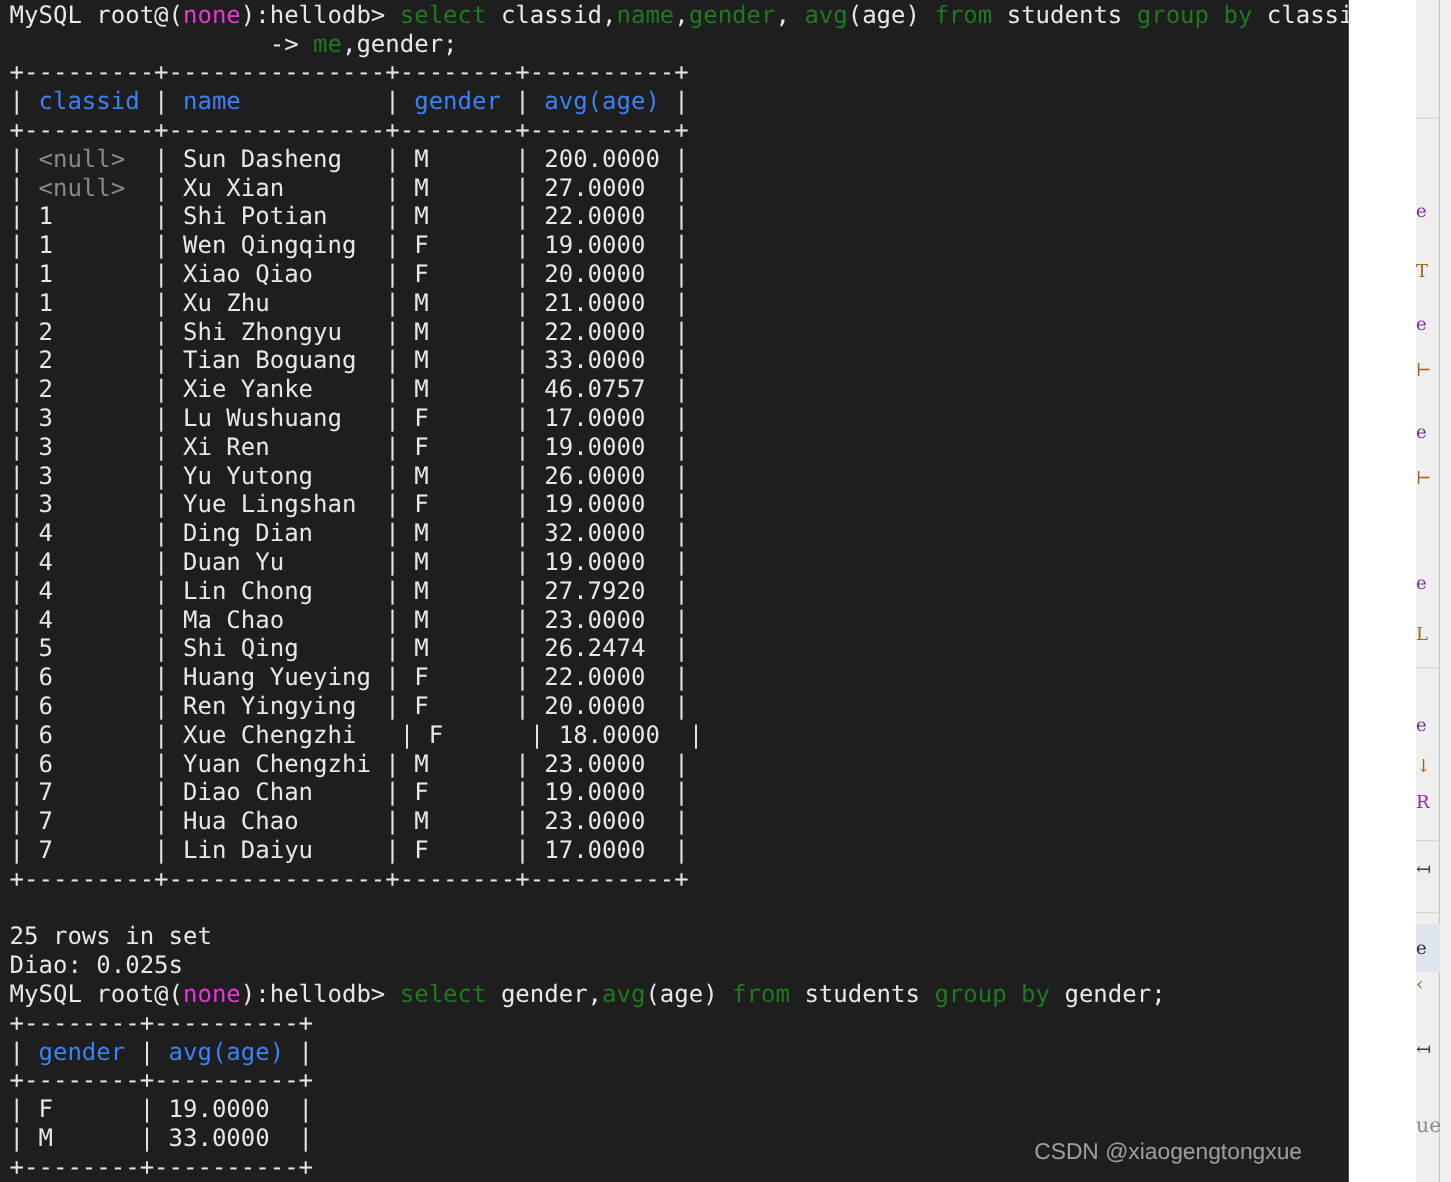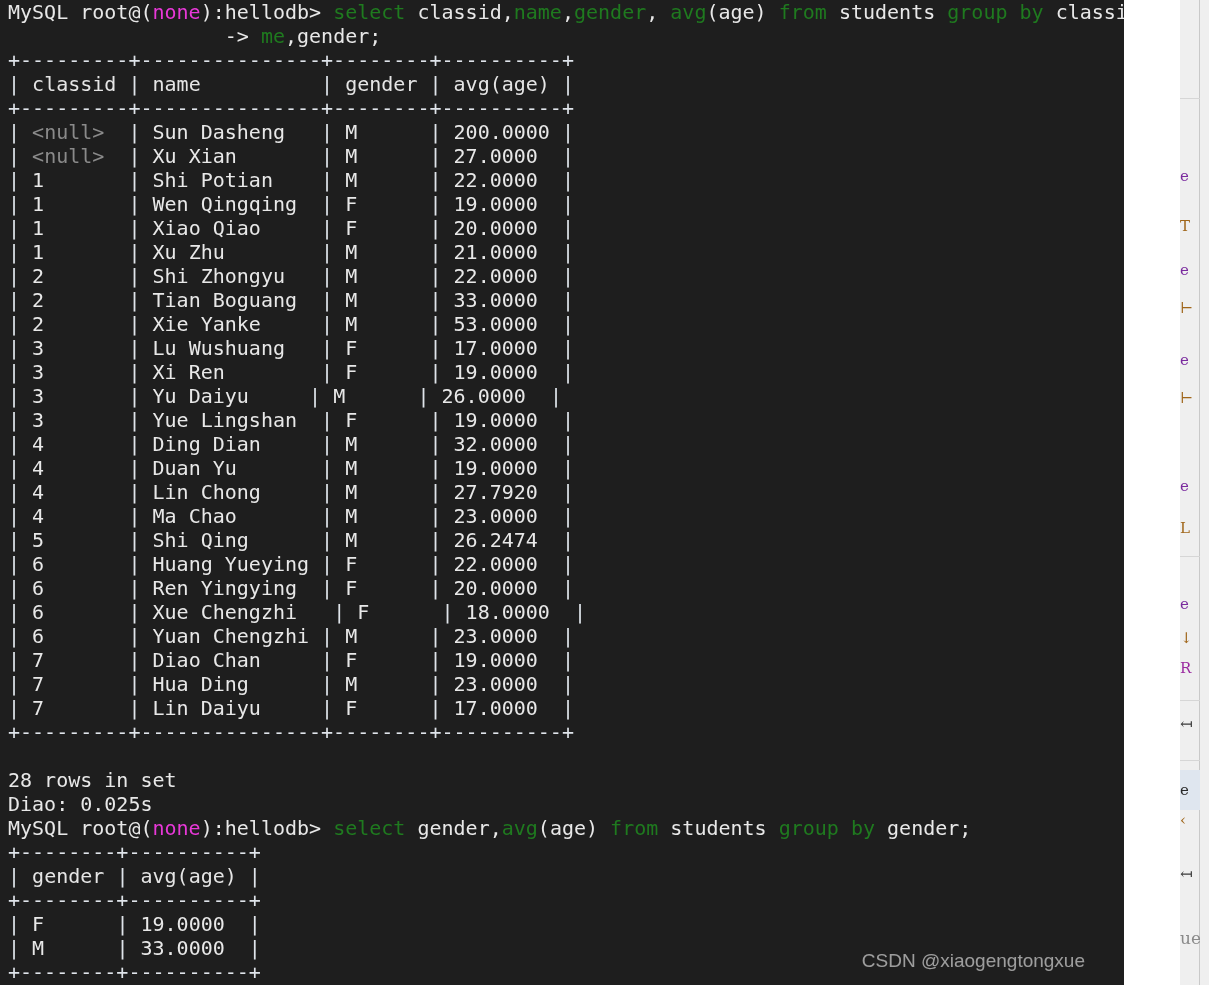--- a/index.html
+++ b/index.html
@@ -83,21 +83,21 @@
     font-size: 20px;
     white-space: pre;
     color: #e8e8e8;
     letter-spacing: 0px;
   }
 
   
   .w   { color: #e8e8e8; }              
   .kw  { color: #1f7a1f; }              
   .mag { color: #e838d8; }              
-  .hdr { color: #e5e5e5; }              
+  .hdr { color: #3b82f6; }              
   .bdr { color: #dfe4ea; }              
   .nul { color: #8a8a8a; margin-top: 12px; }              
   .val { color: #e8e8e8; }              
 
   
   .watermark {
     position: absolute;
     right: 29px;
     bottom: 12px;
     padding-right: 10px;
@@ -152,43 +152,43 @@
       <div class="line"><span class="bdr">+---------+---------------+--------+----------+</span></div>
       <div id="table1-body">
           <div class="line"><span class="bdr">| </span><span class="nul">&lt;null&gt; </span><span class="bdr"> | </span><span class="val">Sun Dasheng  </span><span class="bdr"> | </span><span class="val">M     </span><span class="bdr"> | </span><span class="val">200.0000</span><span class="bdr"> |</span></div>
           <div class="line"><span class="bdr">| </span><span class="nul">&lt;null&gt; </span><span class="bdr"> | </span><span class="val">Xu Xian      </span><span class="bdr"> | </span><span class="val">M     </span><span class="bdr"> | </span><span class="val">27.0000 </span><span class="bdr"> |</span></div>
           <div class="line"><span class="bdr">| </span><span class="val">1      </span><span class="bdr"> | </span><span class="val">Shi Potian   </span><span class="bdr"> | </span><span class="val">M     </span><span class="bdr"> | </span><span class="val">22.0000 </span><span class="bdr"> |</span></div>
           <div class="line"><span class="bdr">| </span><span class="val">1      </span><span class="bdr"> | </span><span class="val">Wen Qingqing </span><span class="bdr"> | </span><span class="val">F     </span><span class="bdr"> | </span><span class="val">19.0000 </span><span class="bdr"> |</span></div>
           <div class="line"><span class="bdr">| </span><span class="val">1      </span><span class="bdr"> | </span><span class="val">Xiao Qiao    </span><span class="bdr"> | </span><span class="val">F     </span><span class="bdr"> | </span><span class="val">20.0000 </span><span class="bdr"> |</span></div>
           <div class="line"><span class="bdr">| </span><span class="val">1      </span><span class="bdr"> | </span><span class="val">Xu Zhu       </span><span class="bdr"> | </span><span class="val">M     </span><span class="bdr"> | </span><span class="val">21.0000 </span><span class="bdr"> |</span></div>
           <div class="line"><span class="bdr">| </span><span class="val">2      </span><span class="bdr"> | </span><span class="val">Shi Zhongyu  </span><span class="bdr"> | </span><span class="val">M     </span><span class="bdr"> | </span><span class="val">22.0000 </span><span class="bdr"> |</span></div>
           <div class="line"><span class="bdr">| </span><span class="val">2      </span><span class="bdr"> | </span><span class="val">Tian Boguang </span><span class="bdr"> | </span><span class="val">M     </span><span class="bdr"> | </span><span class="val">33.0000 </span><span class="bdr"> |</span></div>
-          <div class="line"><span class="bdr">| </span><span class="val">2      </span><span class="bdr"> | </span><span class="val">Xie Yanke    </span><span class="bdr"> | </span><span class="val">M     </span><span class="bdr"> | </span><span class="val">53.0000 </span><span class="bdr"> |</span></div>
+          <div class="line"><span class="bdr">| </span><span class="val">2      </span><span class="bdr"> | </span><span class="val">Xie Yanke    </span><span class="bdr"> | </span><span class="val">M     </span><span class="bdr"> | </span><span class="val">46.0757 </span><span class="bdr"> |</span></div>
           <div class="line"><span class="bdr">| </span><span class="val">3      </span><span class="bdr"> | </span><span class="val">Lu Wushuang  </span><span class="bdr"> | </span><span class="val">F     </span><span class="bdr"> | </span><span class="val">17.0000 </span><span class="bdr"> |</span></div>
           <div class="line"><span class="bdr">| </span><span class="val">3      </span><span class="bdr"> | </span><span class="val">Xi Ren       </span><span class="bdr"> | </span><span class="val">F     </span><span class="bdr"> | </span><span class="val">19.0000 </span><span class="bdr"> |</span></div>
-          <div class="line"><span class="bdr">| </span><span class="val">3      </span><span class="bdr"> | </span><span class="val">Yu Daiyu    </span><span class="bdr"> | </span><span class="val">M     </span><span class="bdr"> | </span><span class="val">26.0000 </span><span class="bdr"> |</span></div>
+          <div class="line"><span class="bdr">| </span><span class="val">3      </span><span class="bdr"> | </span><span class="val">Yu Yutong    </span><span class="bdr"> | </span><span class="val">M     </span><span class="bdr"> | </span><span class="val">26.0000 </span><span class="bdr"> |</span></div>
           <div class="line"><span class="bdr">| </span><span class="val">3      </span><span class="bdr"> | </span><span class="val">Yue Lingshan </span><span class="bdr"> | </span><span class="val">F     </span><span class="bdr"> | </span><span class="val">19.0000 </span><span class="bdr"> |</span></div>
           <div class="line"><span class="bdr">| </span><span class="val">4      </span><span class="bdr"> | </span><span class="val">Ding Dian    </span><span class="bdr"> | </span><span class="val">M     </span><span class="bdr"> | </span><span class="val">32.0000 </span><span class="bdr"> |</span></div>
           <div class="line"><span class="bdr">| </span><span class="val">4      </span><span class="bdr"> | </span><span class="val">Duan Yu      </span><span class="bdr"> | </span><span class="val">M     </span><span class="bdr"> | </span><span class="val">19.0000 </span><span class="bdr"> |</span></div>
           <div class="line"><span class="bdr">| </span><span class="val">4      </span><span class="bdr"> | </span><span class="val">Lin Chong    </span><span class="bdr"> | </span><span class="val">M     </span><span class="bdr"> | </span><span class="val">27.7920 </span><span class="bdr"> |</span></div>
           <div class="line"><span class="bdr">| </span><span class="val">4      </span><span class="bdr"> | </span><span class="val">Ma Chao      </span><span class="bdr"> | </span><span class="val">M     </span><span class="bdr"> | </span><span class="val">23.0000 </span><span class="bdr"> |</span></div>
           <div class="line"><span class="bdr">| </span><span class="val">5      </span><span class="bdr"> | </span><span class="val">Shi Qing     </span><span class="bdr"> | </span><span class="val">M     </span><span class="bdr"> | </span><span class="val">26.2474 </span><span class="bdr"> |</span></div>
           <div class="line"><span class="bdr">| </span><span class="val">6      </span><span class="bdr"> | </span><span class="val">Huang Yueying</span><span class="bdr"> | </span><span class="val">F     </span><span class="bdr"> | </span><span class="val">22.0000 </span><span class="bdr"> |</span></div>
           <div class="line"><span class="bdr">| </span><span class="val">6      </span><span class="bdr"> | </span><span class="val">Ren Yingying </span><span class="bdr"> | </span><span class="val">F     </span><span class="bdr"> | </span><span class="val">20.0000 </span><span class="bdr"> |</span></div>
           <div class="line"><span class="bdr">| </span><span class="val">6      </span><span class="bdr"> | </span><span class="val">Xue Chengzhi  </span><span class="bdr"> | </span><span class="val">F     </span><span class="bdr"> | </span><span class="val">18.0000 </span><span class="bdr"> |</span></div>
           <div class="line"><span class="bdr">| </span><span class="val">6      </span><span class="bdr"> | </span><span class="val">Yuan Chengzhi</span><span class="bdr"> | </span><span class="val">M     </span><span class="bdr"> | </span><span class="val">23.0000 </span><span class="bdr"> |</span></div>
           <div class="line"><span class="bdr">| </span><span class="val">7      </span><span class="bdr"> | </span><span class="val">Diao Chan    </span><span class="bdr"> | </span><span class="val">F     </span><span class="bdr"> | </span><span class="val">19.0000 </span><span class="bdr"> |</span></div>
-          <div class="line"><span class="bdr">| </span><span class="val">7      </span><span class="bdr"> | </span><span class="val">Hua Ding     </span><span class="bdr"> | </span><span class="val">M     </span><span class="bdr"> | </span><span class="val">23.0000 </span><span class="bdr"> |</span></div>
+          <div class="line"><span class="bdr">| </span><span class="val">7      </span><span class="bdr"> | </span><span class="val">Hua Chao     </span><span class="bdr"> | </span><span class="val">M     </span><span class="bdr"> | </span><span class="val">23.0000 </span><span class="bdr"> |</span></div>
           <div class="line"><span class="bdr">| </span><span class="val">7      </span><span class="bdr"> | </span><span class="val">Lin Daiyu    </span><span class="bdr"> | </span><span class="val">F     </span><span class="bdr"> | </span><span class="val">17.0000 </span><span class="bdr"> |</span></div>
         </div>
       <div class="line"><span class="bdr">+---------+---------------+--------+----------+</span></div>
 
       <div class="line"> </div>
 
-      <div class="line"><span class="w">28 rows in set</span></div>
+      <div class="line"><span class="w">25 rows in set</span></div>
       <div class="line"><span class="w">Diao: 0.025s</span></div>
 
       <div class="line"><span class="w">MySQL </span><span class="w">root@(</span><span class="mag">none</span><span class="w">):hellodb&gt; </span><span><span class="kw">select </span><span class="w">gender,</span><span class="kw">avg</span><span class="w">(age) </span><span class="kw">from </span><span class="w">students </span><span class="kw">group by </span><span class="w">gender;</span></span></div>
 
       <div class="line"><span class="bdr">+--------+----------+</span></div>
       <div class="line"><span class="bdr">| </span><span class="hdr">gender</span><span class="bdr"> | </span><span class="hdr">avg(age)</span><span class="bdr"> |</span></div>
       <div class="line"><span class="bdr">+--------+----------+</span></div>
       <div id="table2-body">
           <div class="line"><span class="bdr">| </span><span class="val">F     </span><span class="bdr"> | </span><span class="val">19.0000 </span><span class="bdr"> |</span></div>
           <div class="line"><span class="bdr">| </span><span class="val">M     </span><span class="bdr"> | </span><span class="val">33.0000 </span><span class="bdr"> |</span></div>

